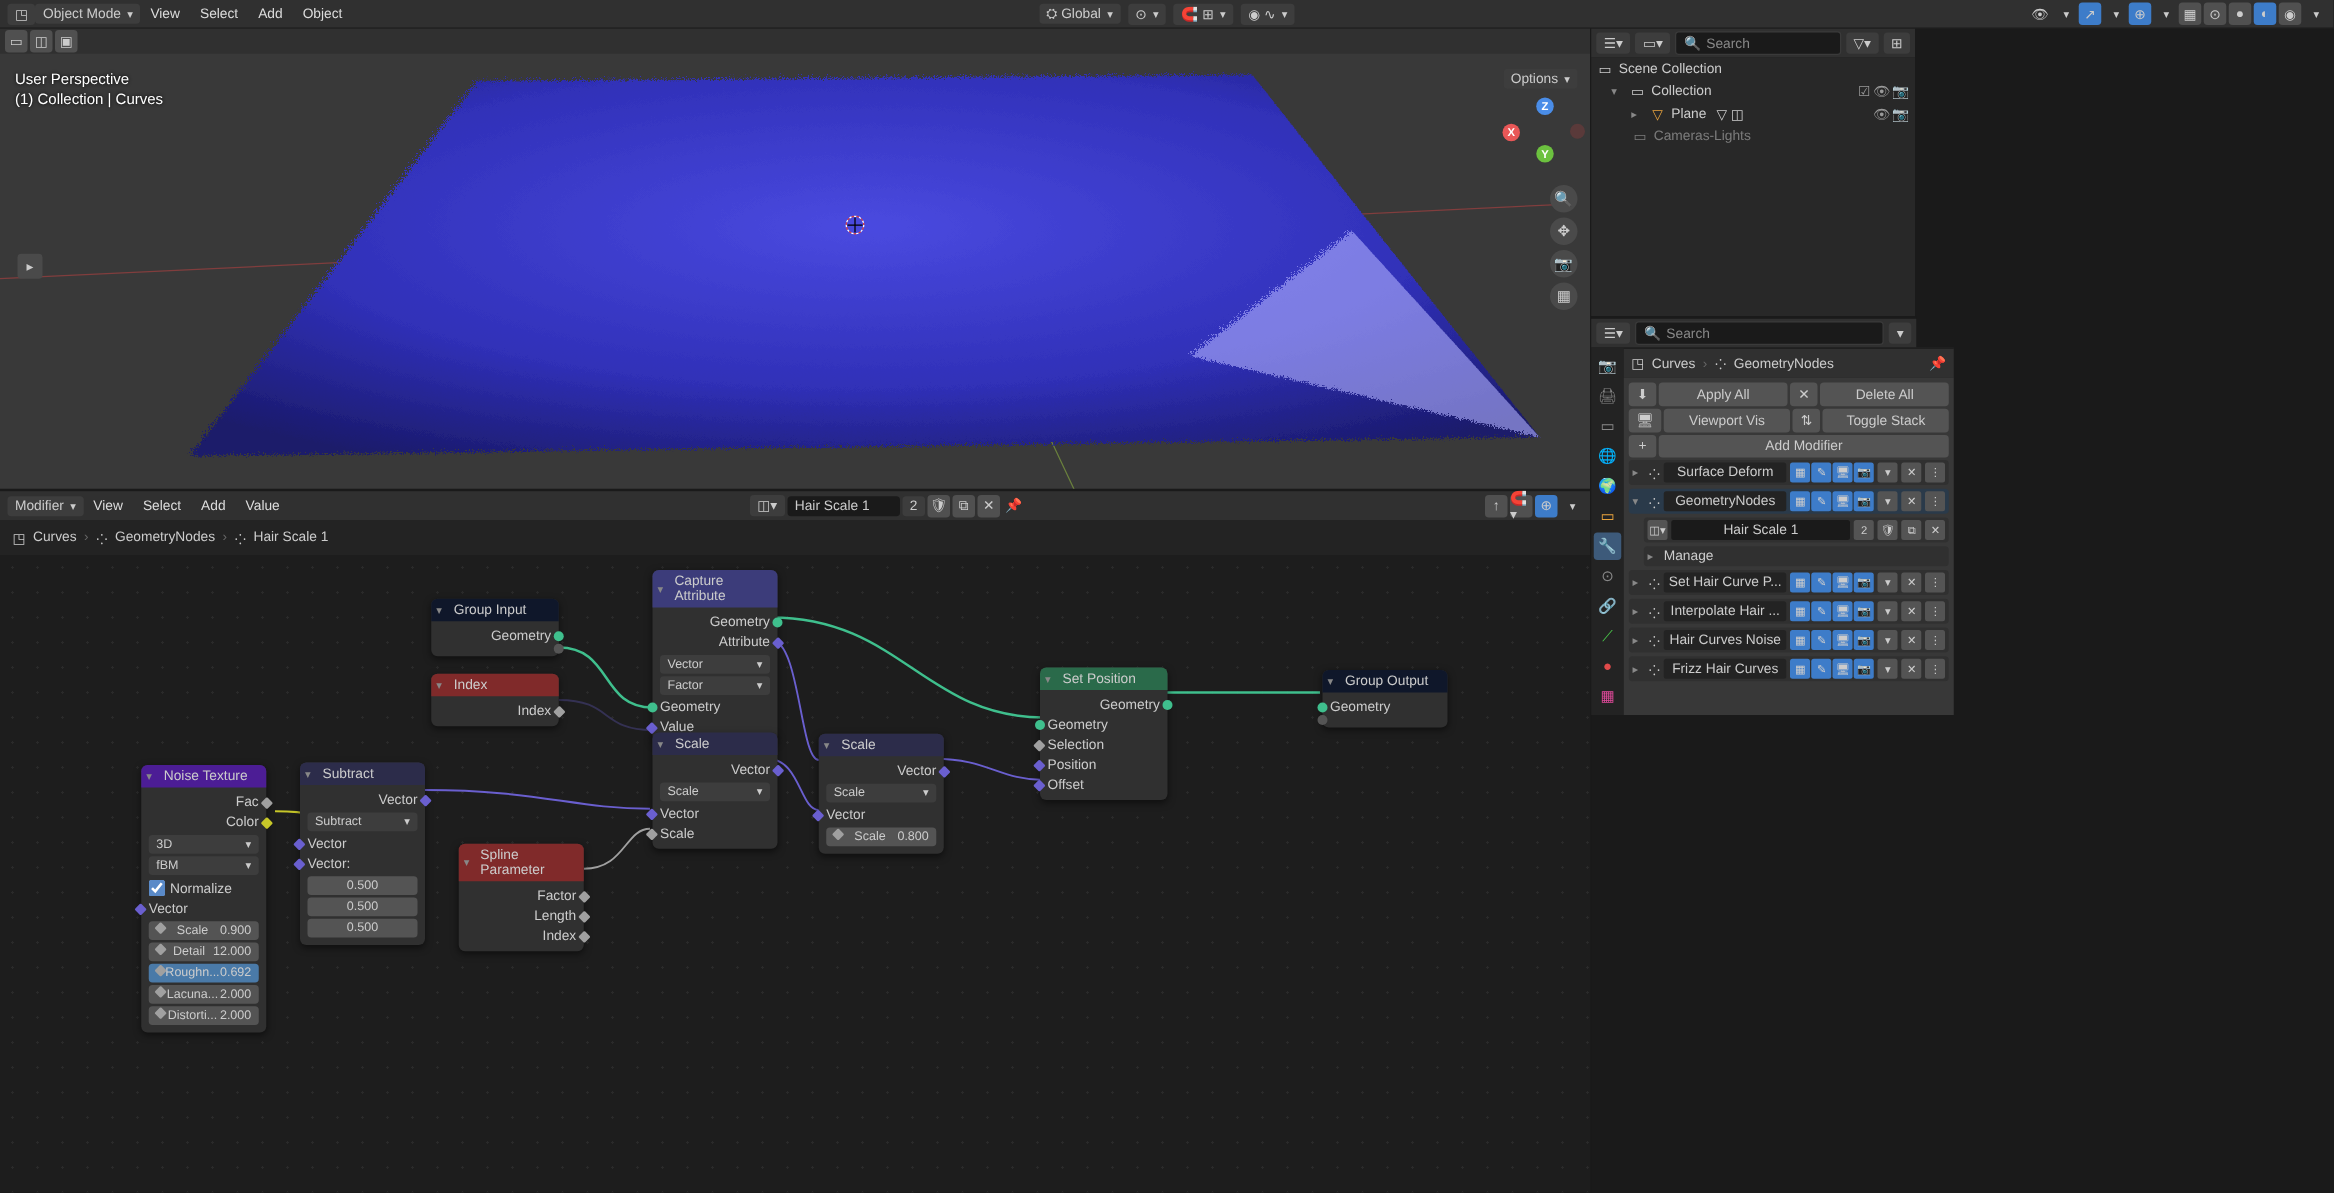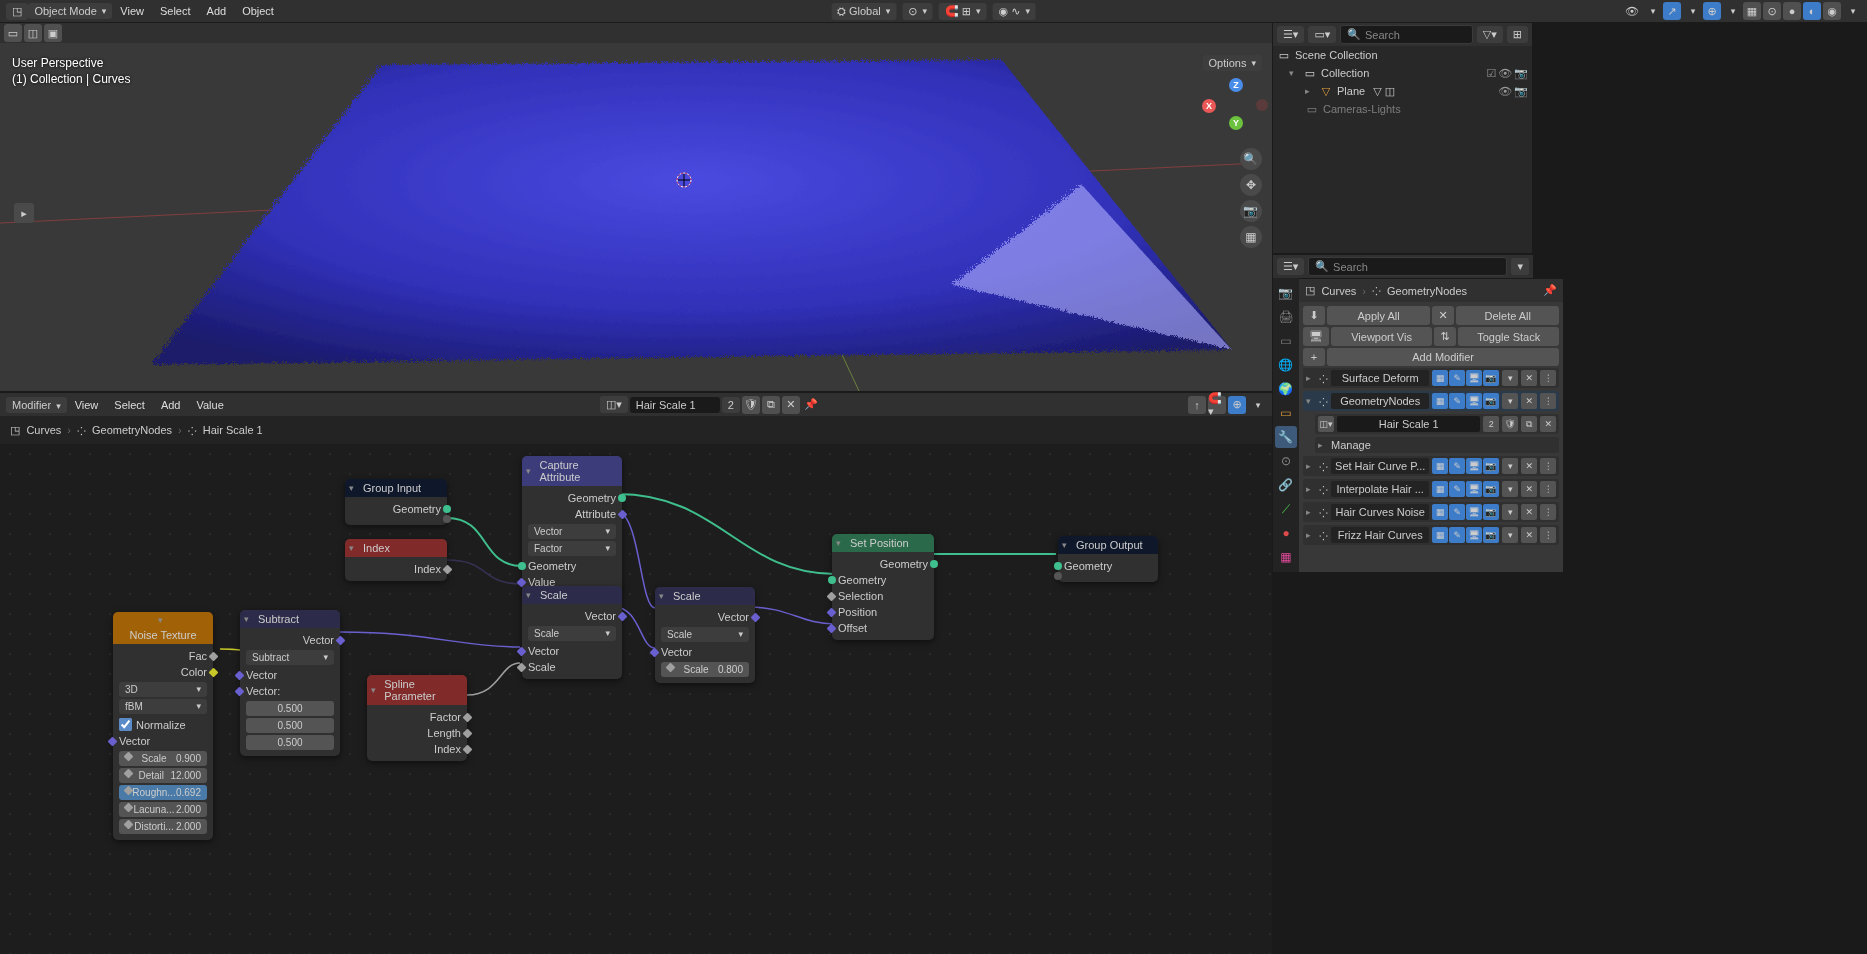--- a/index.html
+++ b/index.html
@@ -40,21 +40,21 @@
 .node-editor { flex: 1; background: #1d1d1d; position: relative; }
 .ne-header { height: 23px; background: #303030; display: flex; align-items: center; padding: 0 6px; }
 .ne-breadcrumb { height: 28px; background: #232323; display: flex; align-items: center; padding: 0 10px; gap: 6px; font-size: 11px; color: #ccc; }
 .ne-breadcrumb .sep { color: #666; }
 .ne-canvas { position: absolute; top: 51px; left: 0; right: 0; bottom: 0; background: #1d1d1d; background-image: radial-gradient(circle, #2a2a2a 1px, transparent 1px); background-size: 20px 20px; }
 
 
 .node { position: absolute; background: #303030; border-radius: 5px; font-size: 11px; box-shadow: 0 2px 6px rgba(0,0,0,.5); min-width: 100px; }
 .node-hdr { padding: 3px 4px; border-radius: 5px 5px 0 0; display: flex; align-items: center; gap: 4px; }
 .node-hdr .tw::before { content: "▾"; font-size: 9px; }
-.hdr-orange { background: #a16207; flex-direction: column; } .hdr-blue { background: #3c3c7a; } .hdr-dkblue { background: #2c2c4a; } .hdr-red { background: #802a2a; } .hdr-green { background: #2a6a4a; } .hdr-black { background: #0f172a; }
+.hdr-orange { background: #4c1d95; } .hdr-blue { background: #3c3c7a; } .hdr-dkblue { background: #2c2c4a; } .hdr-red { background: #802a2a; } .hdr-green { background: #2a6a4a; } .hdr-black { background: #0f172a; }
 .node-body { padding: 4px 6px; }
 .sock { display: flex; align-items: center; gap: 4px; padding: 2px 0; position: relative; }
 .sock.out { justify-content: flex-end; }
 .sock-dot { width: 8px; height: 8px; border-radius: 50%; position: absolute; }
 .sock.in .sock-dot { left: -10px; } .sock.out .sock-dot { right: -10px; }
 .d-geo { background: #3fbf8d; } .d-vec { background: #6a5fcf; } .d-flt { background: #a0a0a0; } .d-col { background: #c7c729; }
 .sock-dot.dia { transform: rotate(45deg); border-radius: 1px; width:7px;height:7px;}
 .n-field { background: #545454; border-radius: 3px; padding: 2px 6px; margin: 2px 0; display: flex; justify-content: space-between; font-size: 10px; }
 .n-field.sel { background: #3d3d3d; }
 .n-field.hl { background: #4a7aa8; }

